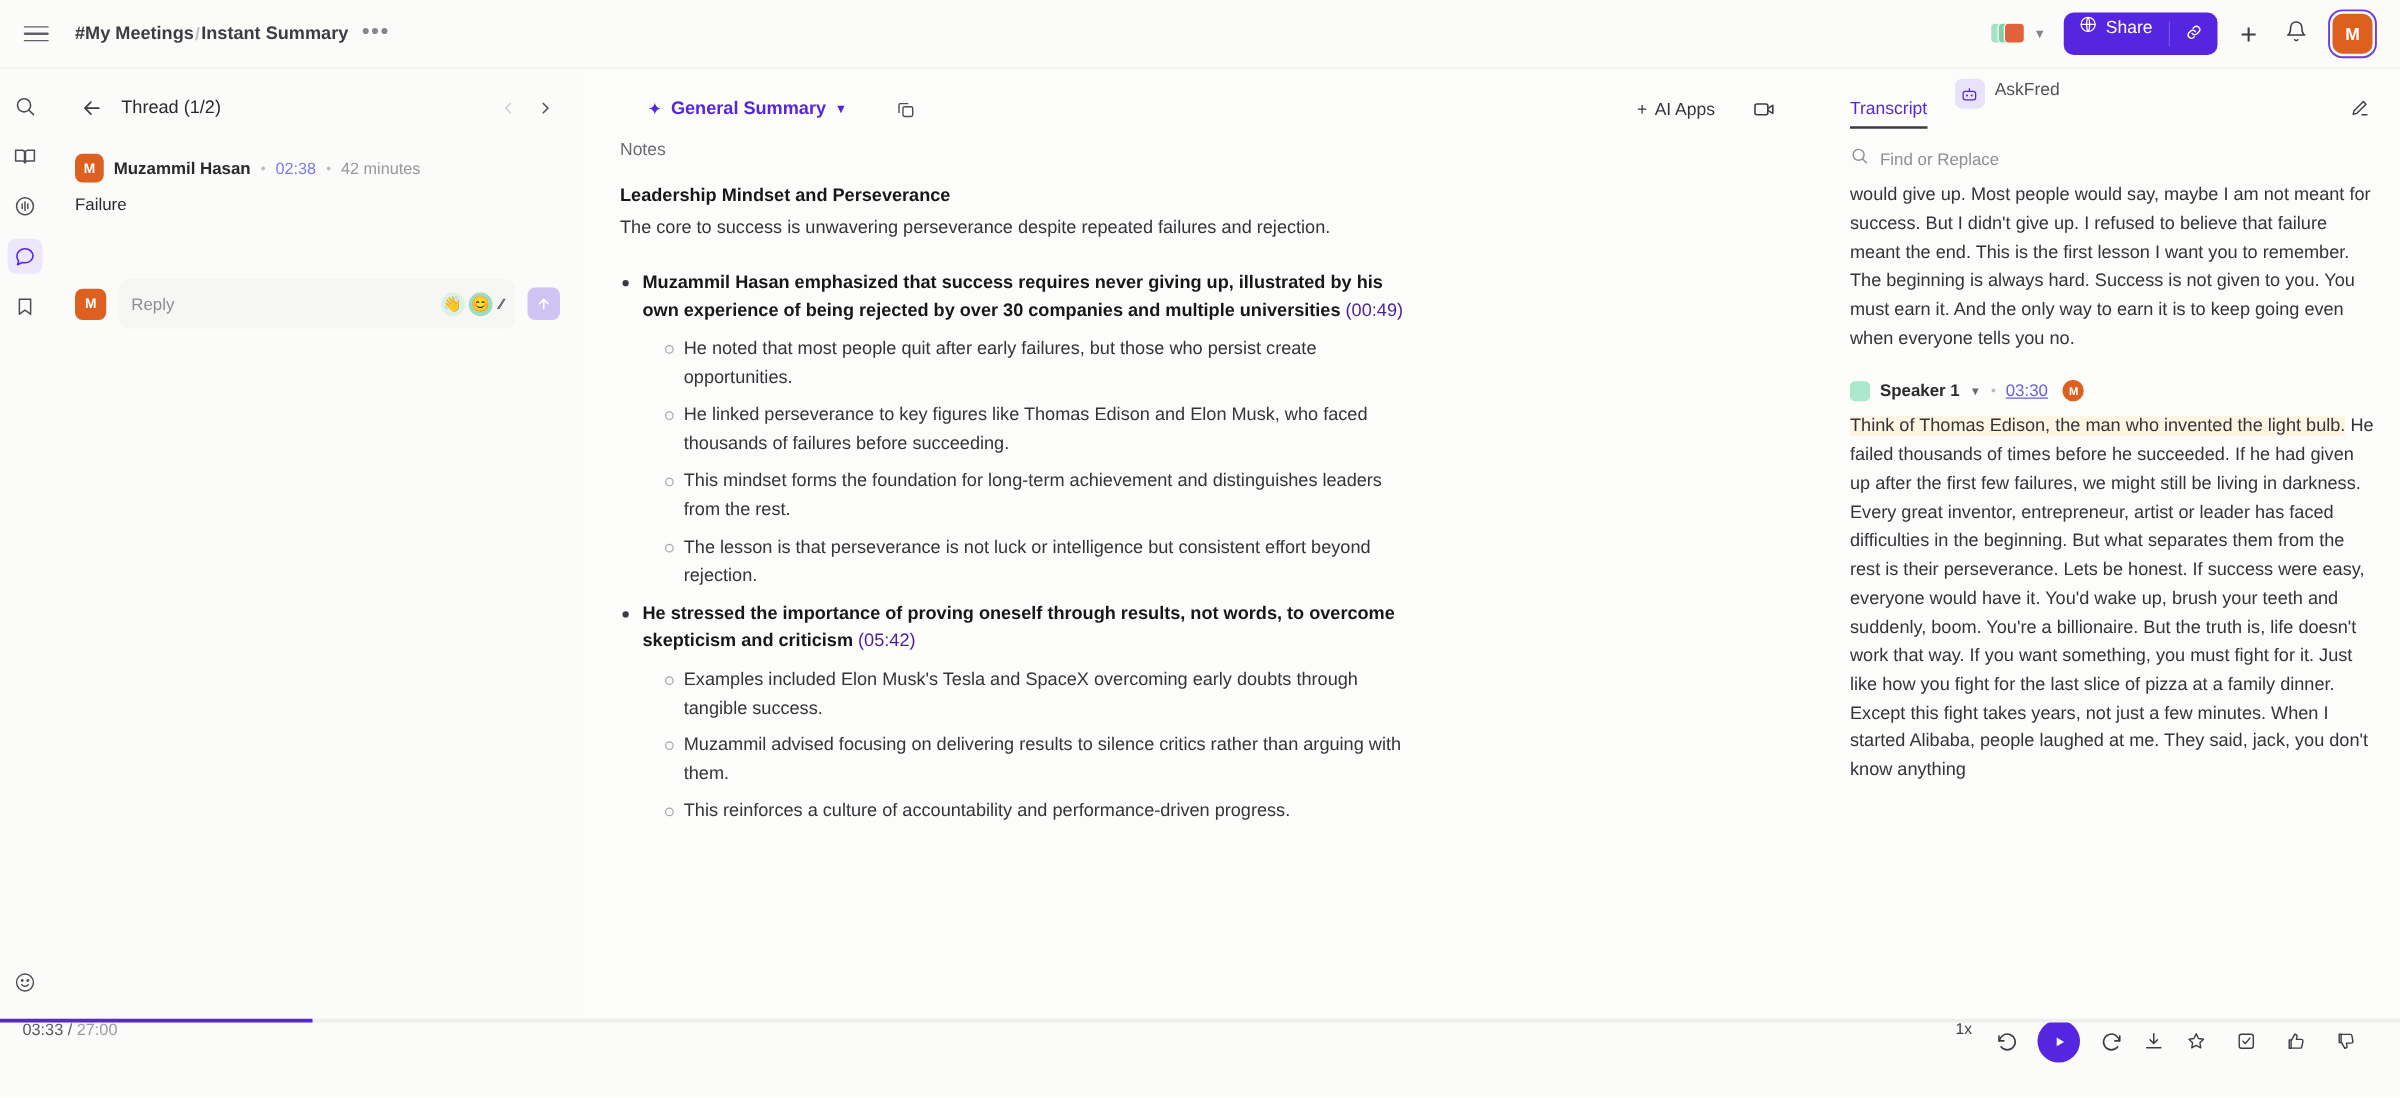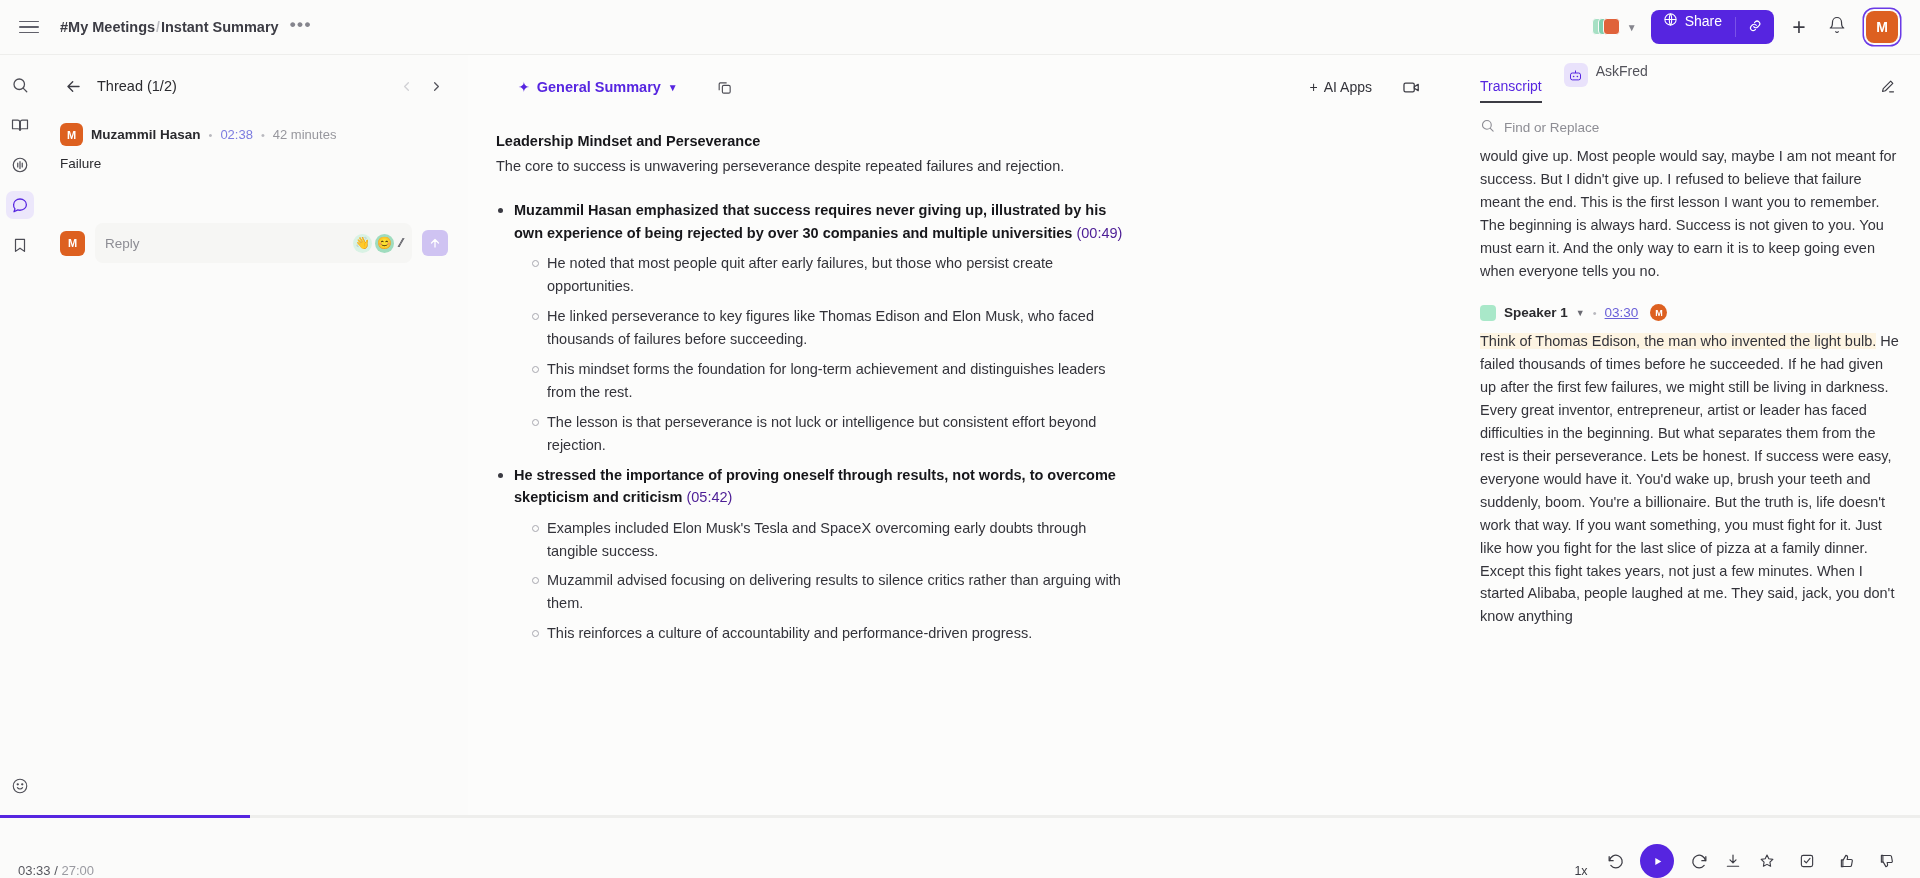--- a/index.html
+++ b/index.html
@@ -159,21 +159,21 @@
   .spk-dot { color: #b8b8be; font-size: 11px; }
   .spk-time { font-size: 13.5px; color: #6a60d8; text-decoration: underline; cursor: pointer; }
   .spk-av { width: 17px; height: 17px; border-radius: 50%; background: #dd6020; color: #fff;
     display: flex; align-items: center; justify-content: center; font-size: 9px; font-weight: 600;
     margin-left: 4px; }
   .spk-body { font-size: 14.5px; color: #33333a; line-height: 1.58; margin-top: 9px; }
   .hl { background: #fdf4e2; }
 
   
   .player { height: 62px; flex: 0 0 62px; position: relative; background: #fbfbfa;
-    display: flex; align-items: flex-end; padding: 0 16px 0 18px; }
+    display: flex; align-items: flex-start; padding: 0 26px 0 18px; }
   .progress-track { position: absolute; top: -1px; left: 0; right: 0; height: 3px; background: #eeeeec; }
   .progress-fill { height: 3px; background: #5625e0; width: 13.2%; }
   .time-label { font-size: 13px; color: #58585f; }
   .time-total { color: #9a9aa1; }
   .player-spacer { flex: 1; }
   .p-ico { width: 34px; height: 34px; display: flex; align-items: center; justify-content: center;
     cursor: pointer; color: #3c3c44; border-radius: 8px; }
   .speed { font-size: 12.5px; color: #3c3c44; cursor: pointer; width: 34px; text-align: center; }
   .play-btn { width: 34px; height: 34px; border-radius: 50%; background: #5625e0; color: #fff;
     display: flex; align-items: center; justify-content: center; cursor: pointer; margin: 0 8px; }
@@ -353,20 +353,21 @@
         </div>
         <div class="cam-ico">
           <svg width="19" height="19" viewBox="0 0 24 24" fill="none" stroke="currentColor" stroke-width="1.6" stroke-linejoin="round">
             <rect x="2.5" y="6.5" width="13" height="11" rx="2"></rect>
               <path d="M15.5 11l5-3v8l-5-3z"></path>
           </svg>
         </div>
       </div>
 
       <div class="notes-scroll">
+        <div class="notes-label">Notes</div>
         <div class="sec-title">Leadership Mindset and Perseverance</div>
         <div class="sec-para">The core to success is unwavering perseverance despite repeated failures and rejection.</div>
 
         <ul class="lvl1">
           <li>
             <div class="b1">
               <span>Muzammil Hasan emphasized that success requires never giving up, illustrated by his own experience of being rejected by over 30 companies and multiple universities</span>
               <span class="ts">(00:49)</span>
             </div>
             <ul class="lvl2">

